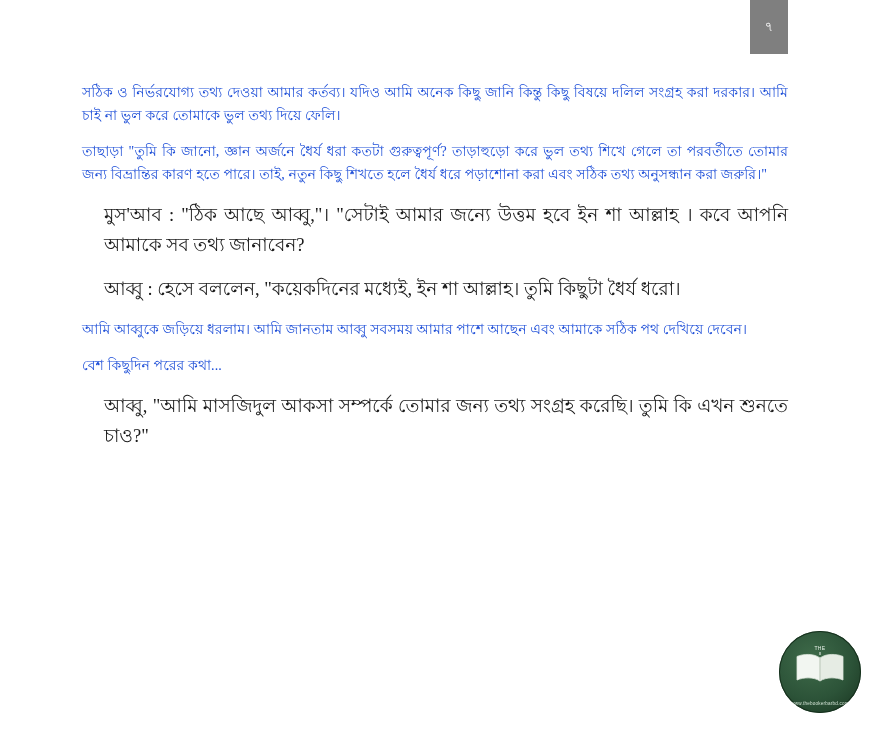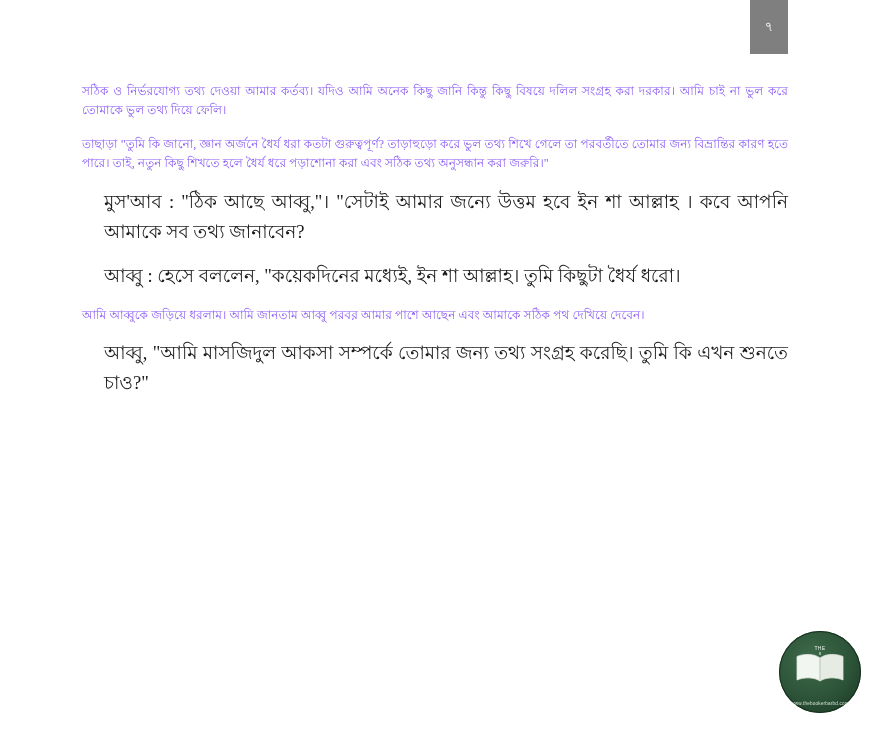--- a/index.html
+++ b/index.html
@@ -35,23 +35,23 @@
     justify-content: center;
   }
   .content {
     position: absolute;
     top: 82px;
     left: 82px;
     width: 706px;
   }
   p.para {
     margin: 0 0 14px 0;
-    font-size: 12px;
+    font-size: 14px;
     line-height: 1.62;
-    color: #8b5cf6;
+    color: #1d4ed8;
     text-align: justify;
     text-justify: inter-word;
     letter-spacing: 0.1px;
   }
   p.hang {
     margin: 0 0 14px 0;
     padding-left: 22px;
     font-size: 18.5px;
     line-height: 1.62;
     color: #1a1a1a;
@@ -106,21 +106,22 @@
 
   <div class="page-number-box">
     <span>৭</span>
   </div>
 
   <div class="content">
     <p class="para">সঠিক ও নির্ভরযোগ্য তথ্য দেওয়া আমার কর্তব্য। যদিও আমি অনেক কিছু জানি কিন্তু কিছু বিষয়ে দলিল সংগ্রহ করা দরকার। আমি চাই না ভুল করে তোমাকে ভুল তথ্য দিয়ে ফেলি।</p>
     <p class="para">তাছাড়া "তুমি কি জানো, জ্ঞান অর্জনে ধৈর্য ধরা কতটা গুরুত্বপূর্ণ? তাড়াহুড়ো করে ভুল তথ্য শিখে গেলে তা পরবর্তীতে তোমার জন্য বিভ্রান্তির কারণ হতে পারে। তাই, নতুন কিছু শিখতে হলে ধৈর্য ধরে পড়াশোনা করা এবং সঠিক তথ্য অনুসন্ধান করা জরুরি।"</p>
     <p class="hang">মুস'আব : "ঠিক আছে আব্বু,"। "সেটাই আমার জন্যে উত্তম হবে ইন শা আল্লাহ । কবে আপনি আমাকে সব তথ্য জানাবেন?</p>
     <p class="hang">আব্বু :  হেসে বললেন, "কয়েকদিনের মধ্যেই, ইন শা আল্লাহ। তুমি কিছুটা ধৈর্য ধরো।</p>
-    <p class="para">আমি আব্বুকে জড়িয়ে ধরলাম। আমি জানতাম আব্বু পরবর় আমার পাশে আছেন এবং আমাকে সঠিক পথ দেখিয়ে দেবেন।</p>
+    <p class="para">আমি আব্বুকে জড়িয়ে ধরলাম। আমি জানতাম আব্বু সবসময় আমার পাশে আছেন এবং আমাকে সঠিক পথ দেখিয়ে দেবেন।</p>
+    <p class="para">বেশ কিছুদিন পরের কথা...</p>
     <p class="hang">আব্বু, "আমি মাসজিদুল আকসা সম্পর্কে তোমার জন্য তথ্য সংগ্রহ করেছি। তুমি কি এখন শুনতে চাও?"</p>
   </div>
 
   <div class="logo">
     <div class="tagtop">THE</div>
     <svg class="book" viewBox="0 0 52 34">
       <path d="M26 6 C20 1.5 10 1.5 3 4.5 L3 28 C10 25 20 25 26 29 Z" fill="#f2f6f1" stroke="#dfe8de" stroke-width="0.8"></path>
       <path d="M26 6 C32 1.5 42 1.5 49 4.5 L49 28 C42 25 32 25 26 29 Z" fill="#e6ece4" stroke="#dfe8de" stroke-width="0.8"></path>
       <path d="M26 6 L26 29" stroke="#b9c6b7" stroke-width="0.9"></path>
       <path d="M26 3 L26 -3" stroke="#f2f6f1" stroke-width="1"></path>

